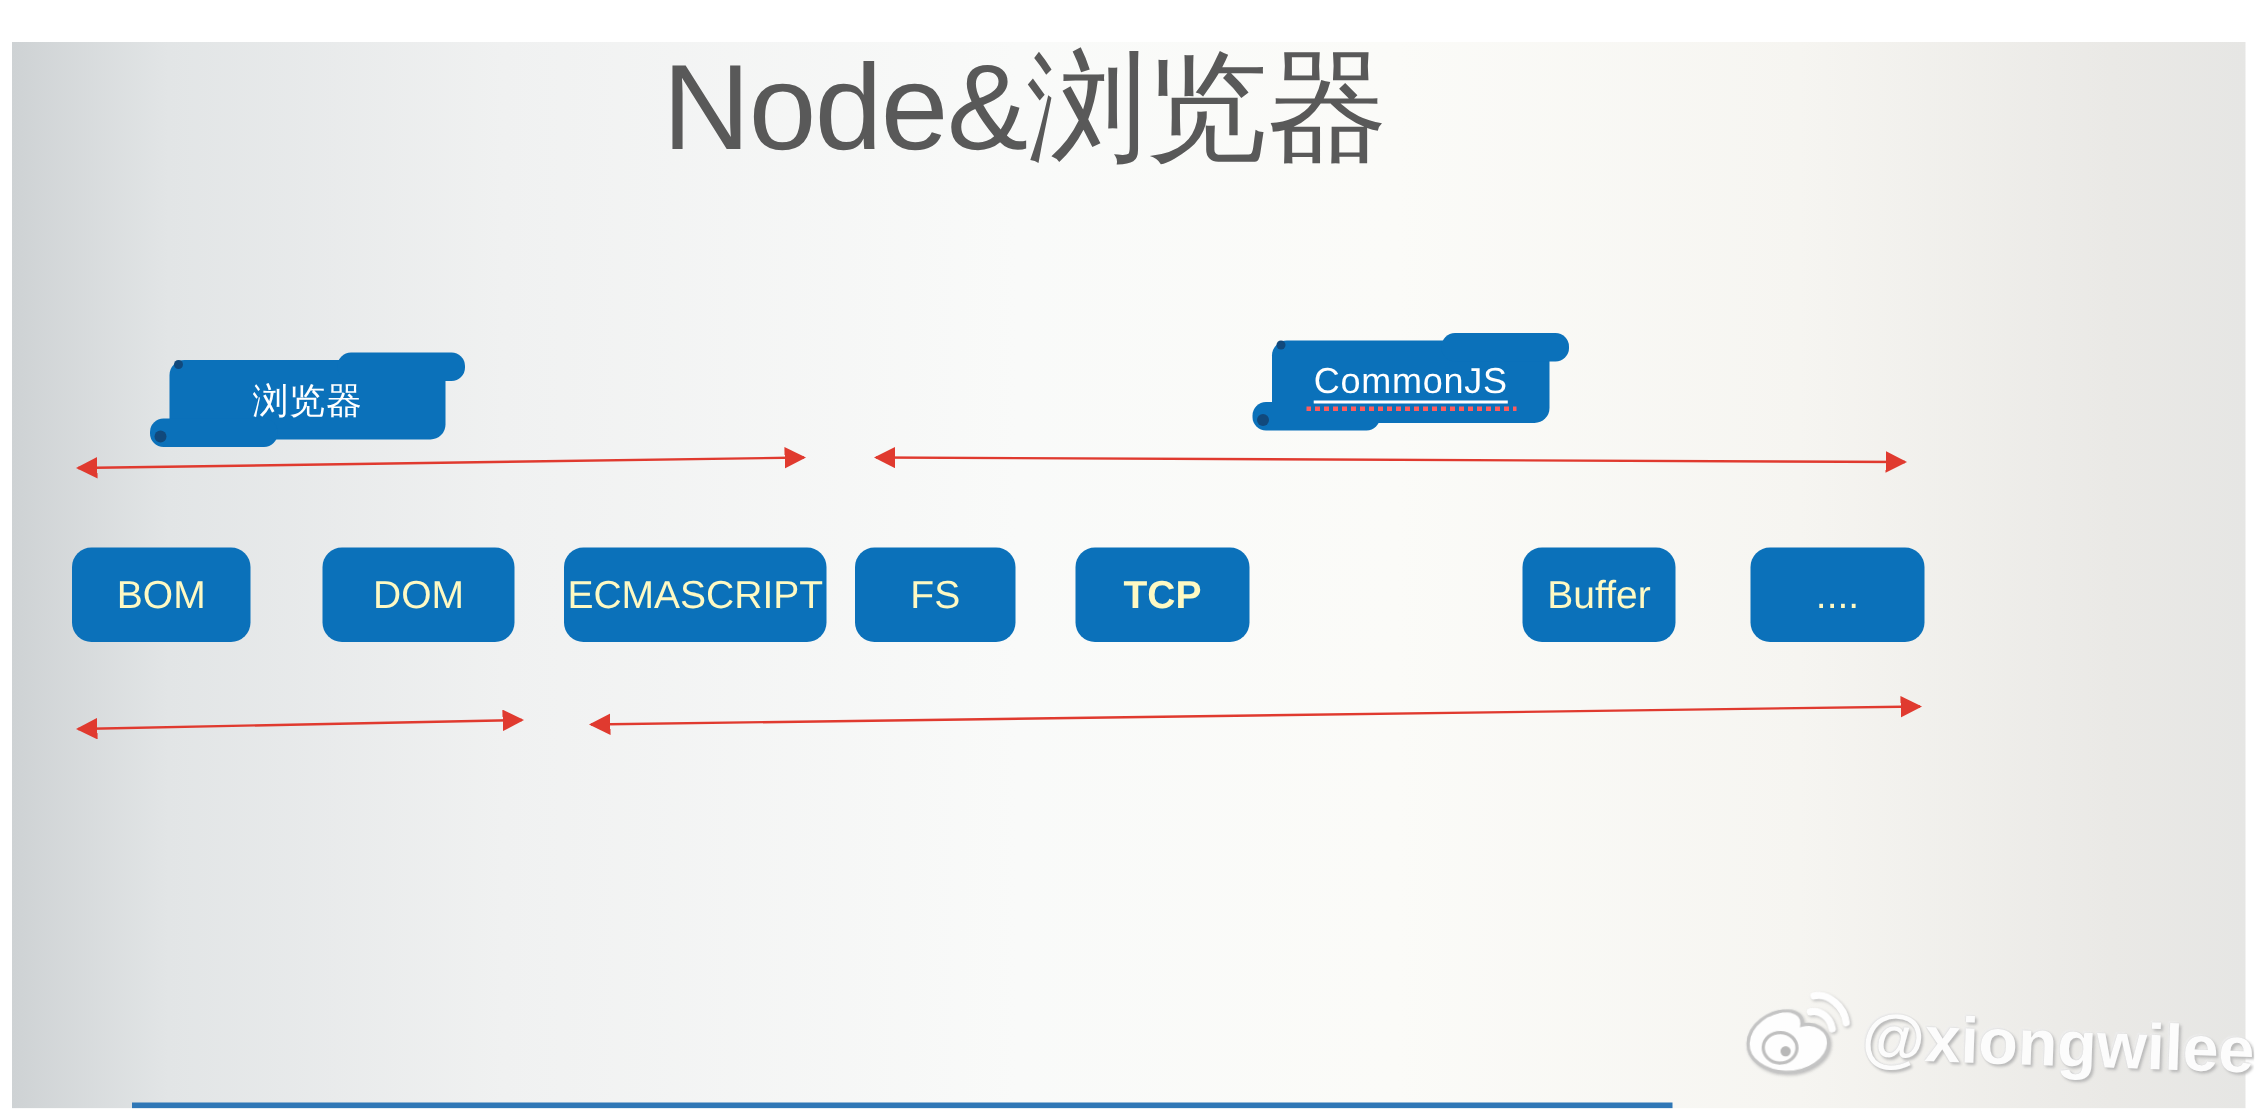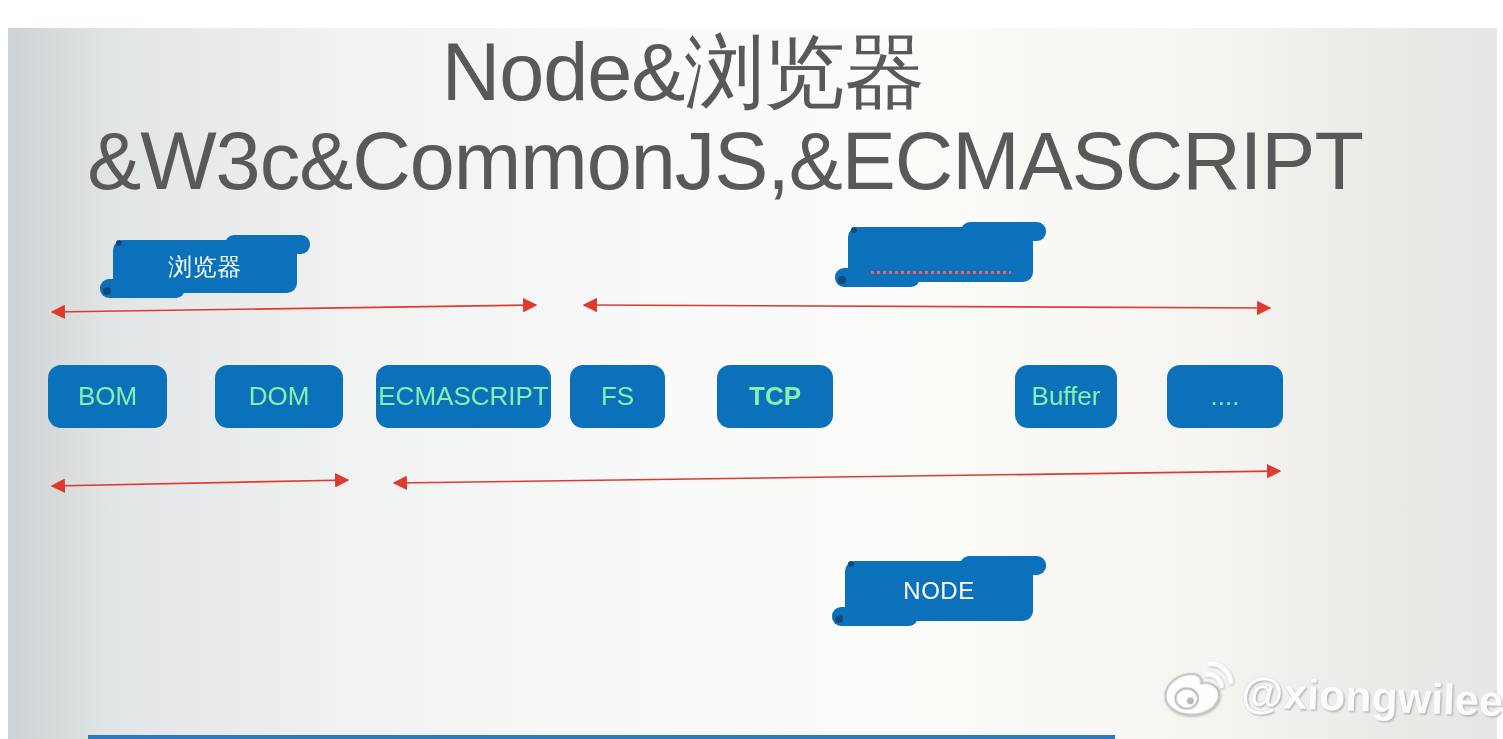--- a/index.html
+++ b/index.html
@@ -47,21 +47,21 @@
 
   .badge.cjs .lbl{text-decoration:underline;text-underline-offset:5px;text-decoration-thickness:2px;}
   .squiggle{
     position:absolute;left:50%;transform:translateX(-50%);bottom:8px;
     width:140px;height:3px;z-index:1;
     background:repeating-linear-gradient(90deg,#ff5c5c 0 3px,rgba(255,255,255,0) 3px 6px);
   }
 
   
   .module{
-    position:absolute;top:365px;height:63px;background:var(--blue);color:#86efac;
+    position:absolute;top:365px;height:63px;background:var(--blue);color:#fef9c3;
     border-radius:13px;display:flex;align-items:center;justify-content:center;
     font-size:26px;
   }
 
   .arrows{position:absolute;left:0;top:0;width:1503px;height:739px;pointer-events:none;}
 
   .watermark{
     position:absolute;left:1158px;top:655px;width:345px;height:80px;
     display:flex;align-items:center;gap:6px;
     transform:rotate(2deg);opacity:0.95;
@@ -88,46 +88,41 @@
       </marker>
     </defs>
     <line x1="52" y1="312" x2="536" y2="305" stroke="#e03a2f" stroke-width="1.6" marker-start="url(#ah)" marker-end="url(#ah)"></line>
     <line x1="584" y1="305" x2="1270" y2="308" stroke="#e03a2f" stroke-width="1.6" marker-start="url(#ah)" marker-end="url(#ah)"></line>
     <line x1="52" y1="486" x2="348" y2="480" stroke="#e03a2f" stroke-width="1.6" marker-start="url(#ah)" marker-end="url(#ah)"></line>
     <line x1="394" y1="483" x2="1280" y2="471" stroke="#e03a2f" stroke-width="1.6" marker-start="url(#ah)" marker-end="url(#ah)"></line>
   </svg>
 
   <h1 class="title">
     <span class="tl1">Node&amp;浏览器</span>
-    <span class="tl2">&amp;W3c&amp;CommonJS,&amp;ECMASCRIPT</span>
   </h1>
 
   <div class="badge" style="left:113px;top:240px;width:184px;height:53px;">
     <i class="curl tl"></i>
     <i class="curl bl"></i>
     <span class="lbl">浏览器</span>
   </div>
 
   <div class="badge cjs" style="left:848px;top:227px;width:185px;height:55px;">
     <i class="curl tl"></i>
     <i class="curl bl"></i>
+    <span class="lbl">CommonJS</span>
     <i class="squiggle"></i>
   </div>
 
 
-  <div class="badge" style="left:845px;top:561px;width:188px;height:60px;">
-    <i class="curl tl"></i>
-    <i class="curl bl"></i>
-    <span class="lbl">NODE</span>
-  </div>
 
   <div class="module" style="left:48px;width:119px;">BOM</div>
   <div class="module" style="left:215px;width:128px;">DOM</div>
   <div class="module" style="left:376px;width:175px;">ECMASCRIPT</div>
-  <div class="module" style="left:570px;width:95px;">FS</div>
+  <div class="module" style="left:570px;width:107px;">FS</div>
   <div class="module" style="left:717px;width:116px;font-weight:bold;">TCP</div>
   <div class="module" style="left:1015px;width:102px;">Buffer</div>
   <div class="module" style="left:1167px;width:116px;">....</div>
 
   <div class="watermark">
     <svg class="wm-icon" width="80" height="72" viewBox="0 0 72 64">
       <path d="M33 17 C19 16 7 27 7 38 C7 48 18 55 31 55 C45 55 57 46 57 36 C57 28 48 23 40 25.5 C40.5 21 38 18 33 17 Z" fill="#ffffff" stroke="#c2c2c2" stroke-width="2"></path>
       <ellipse cx="27" cy="40" rx="10.5" ry="9.5" fill="#ffffff" stroke="#bdbdbd" stroke-width="2"></ellipse>
       <circle cx="30.5" cy="42" r="3.2" fill="#b5b5b5"></circle>
       <path d="M45 17 C51 15.5 57.5 20 59 27" fill="none" stroke="#ffffff" stroke-width="4.5" stroke-linecap="round"></path>

